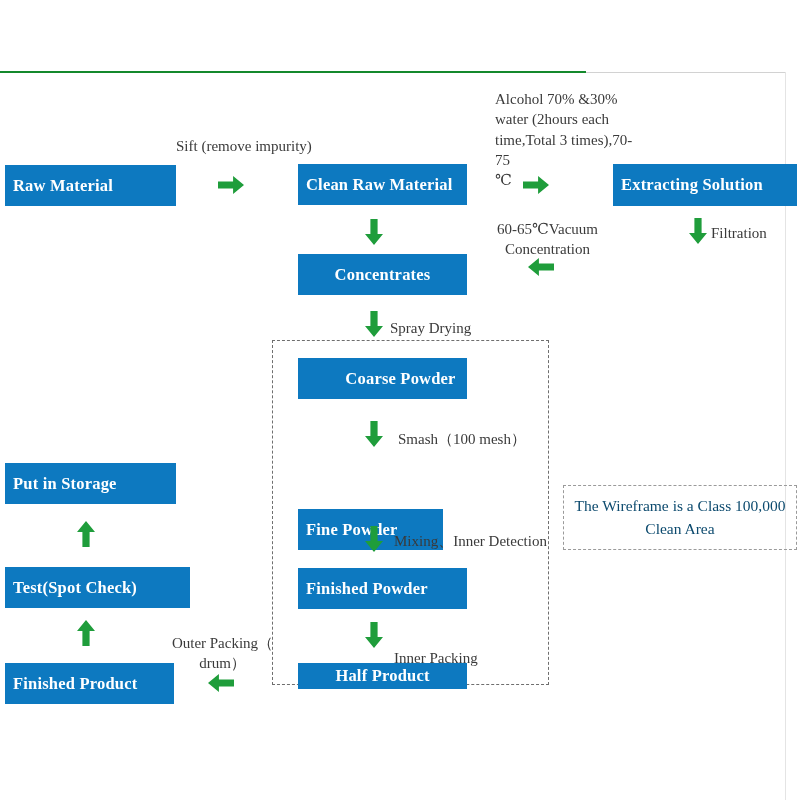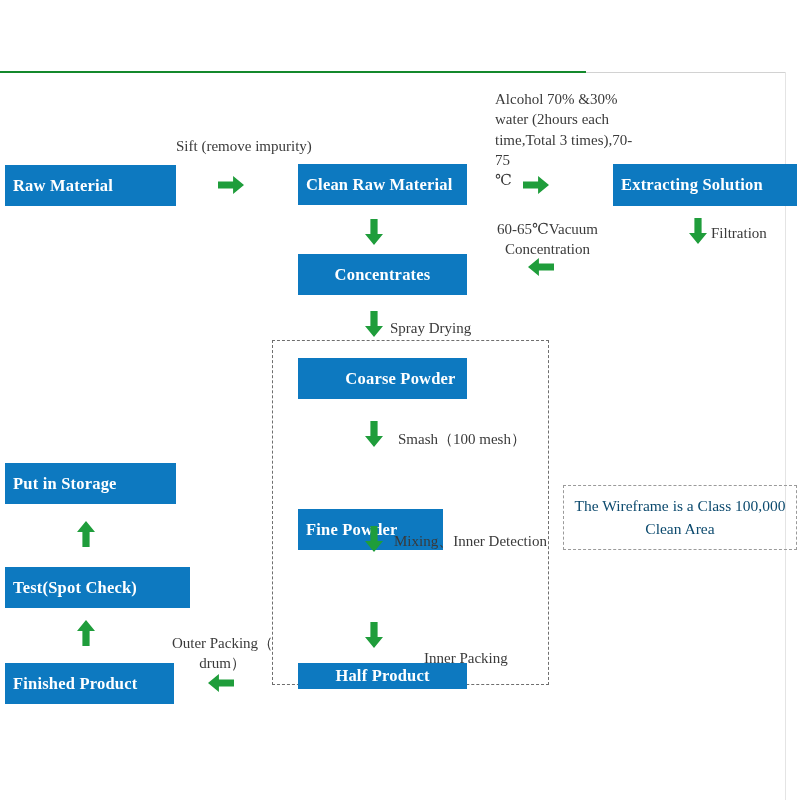--- a/index.html
+++ b/index.html
@@ -164,24 +164,25 @@
   <div class="arrow down" style="left:365px; top:421px;"></div>
 
   <div class="label" style="left:398px; top:429px; width:150px;">Smash（100 mesh）</div>
 
   <div class="box left" style="left:298px; top:463px; width:145px; height:41px;margin-top:46px;">Fine Powder</div>
 
   <div class="arrow down" style="left:365px; top:526px;"></div>
 
   <div class="label" style="left:394px; top:531px; width:170px;">Mixing、Inner Detection</div>
 
+  <div class="box left" style="left:298px; top:568px; width:169px; height:41px;">Finished Powder</div>
 
   <div class="arrow down" style="left:365px; top:622px;"></div>
 
-  <div class="label" style="left:394px; top:648px; width:120px;margin-left:30px;">Inner Packing</div>
+  <div class="label" style="left:394px; top:648px; width:120px;">Inner Packing</div>
 
   <div class="box center" style="left:298px; top:663px; width:169px; height:26px;">Half Product</div>
 
   <div class="dashed-note" style="left:563px; top:485px; width:234px; height:65px;">The Wireframe is a Class
 100,000 Clean Area</div>
 
   <div class="label ctr" style="left:160px; top:633px; width:125px;">Outer Packing（
 drum）</div>
 
   <div class="arrow left" style="left:208px; top:674px;"></div>

